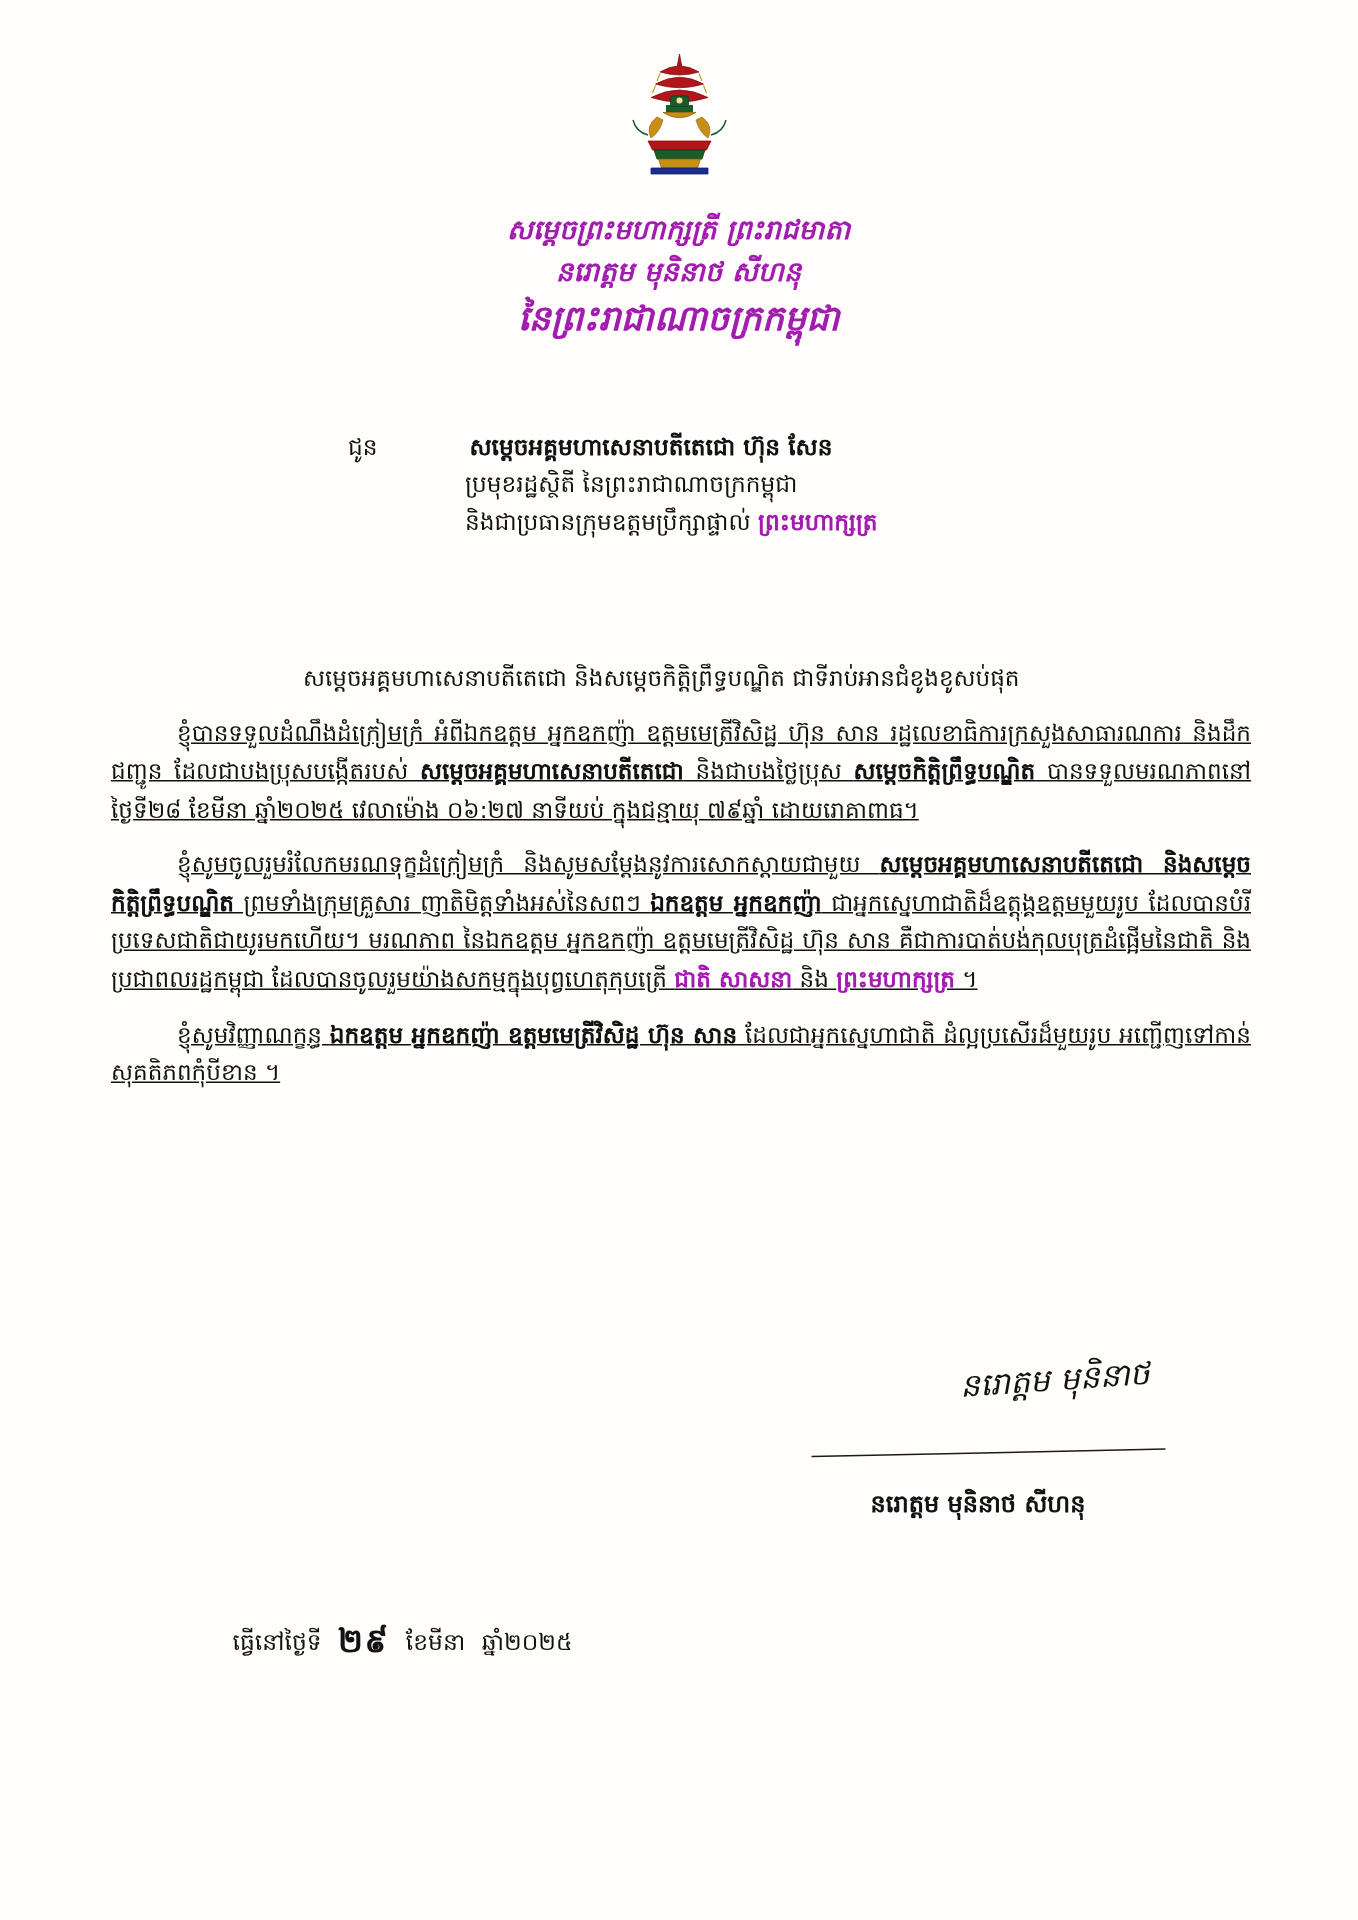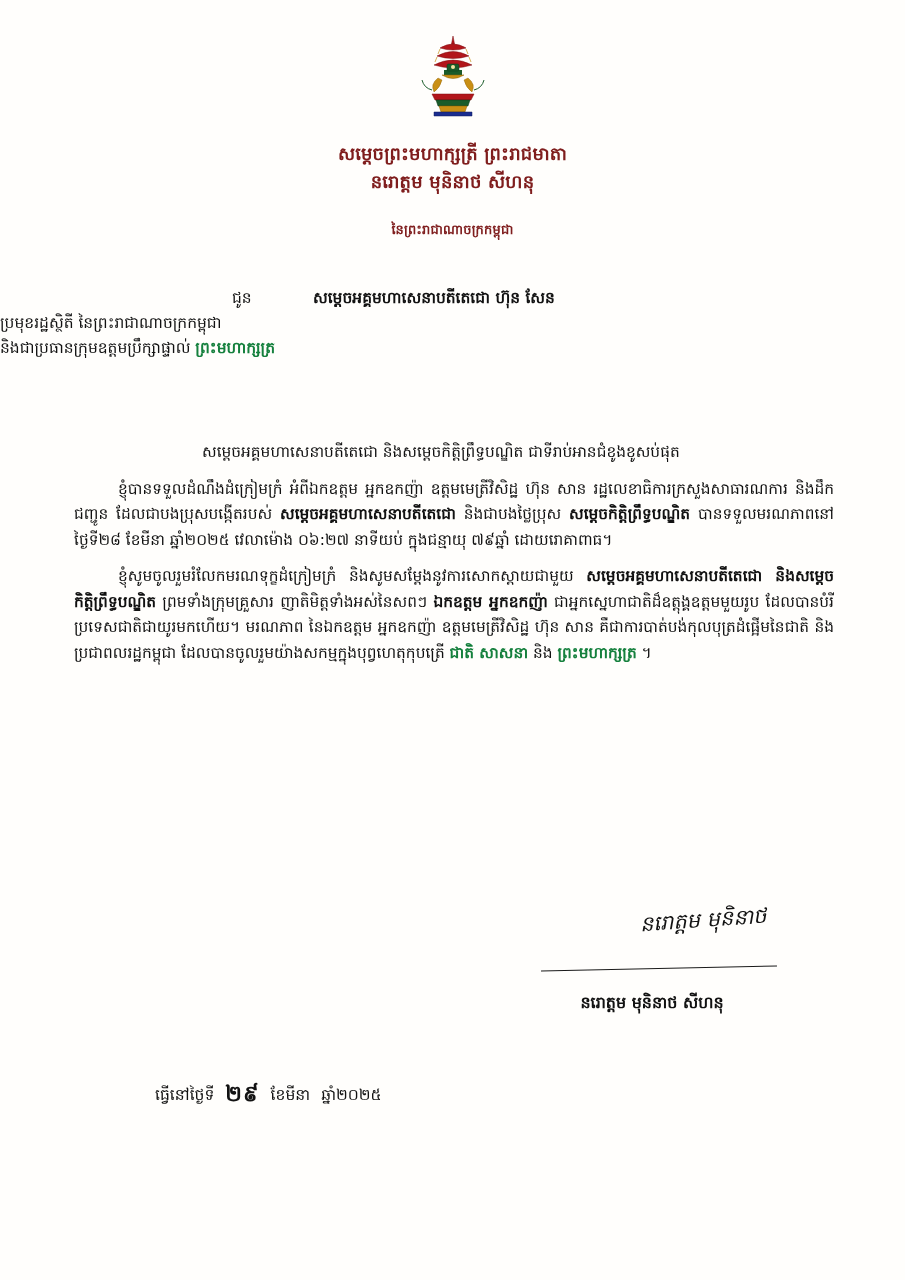--- a/index.html
+++ b/index.html
@@ -39,72 +39,75 @@
   }
   .emblem svg { display: block; }
 
   
   .heading {
     position: absolute;
     top: 140px;
     left: 0;
     width: 100%;
     text-align: center;
-    color: #7f1d1d;
+    color: #a21caf;
     font-weight: bold;
     line-height: 1.55;
     font-size: 17.5px;
     letter-spacing: .2px;
+    font-style: italic;
   }
   .heading .l1 { font-size: 18px; }
   .heading .l2 { font-size: 18px; }
-  .heading .l3 { font-size: 13px; margin-top: 24px; }
+  .heading .l3 { font-size: 23px; }
 
   
   .addressee {
     position: absolute;
     top: 286px;
     left: 0;
     width: 100%;
   }
   .addressee .row {
     display: block;
     font-size: 15.5px;
     line-height: 1.62;
     color: #121212;
+    padding-left: 310px;
     text-indent: 0;
   }
   .addressee .row.first {
     padding-left: 232px;
   }
   .addressee .label-jun {
     display: inline-block;
     width: 76px;
     color: #121212;
     font-weight: normal;
   }
   .bold { font-weight: bold; }
-  .redbold { color: #15803d; font-weight: bold; }
+  .redbold { color: #a21caf; font-weight: bold; }
 
   
   .body {
     position: absolute;
     top: 440px;
     left: 74px;
     width: 760px;
   }
   .body p {
     margin: 0 0 11px 0;
     font-size: 15.4px;
     line-height: 1.66;
     text-align: justify;
     text-justify: inter-word;
   }
   .body p.indent {
     text-indent: 44px;
+    text-decoration: underline;
   }
   .body p.center-ish {
     text-indent: 128px;
   }
 
   
   .sig-area {
     position: absolute;
     top: 906px;
     left: 0;
@@ -225,20 +228,21 @@
     </div>
     <div class="row">
       <span>និងជាប្រធានក្រុមឧត្តមប្រឹក្សាផ្ទាល់ </span><span class="redbold">ព្រះមហាក្សត្រ</span>
     </div>
   </div>
 
   <div class="body" id="body-host">
       <p class="center-ish"><span>សម្តេចអគ្គមហាសេនាបតីតេជោ និងសម្តេចកិត្តិព្រឹទ្ធបណ្ឌិត ជាទីរាប់អានជំខូងខូសប់ផុត</span></p>
       <p class="indent"><span>ខ្ញុំបានទទួលដំណឹងដំក្រៀមក្រំ អំពីឯកឧត្តម អ្នកឧកញ៉ា ឧត្តមមេត្រីវិសិដ្ឋ ហ៊ុន សាន រដ្ឋលេខាធិការក្រសួងសាធារណការ និងដឹកជញ្ជូន ដែលជាបងប្រុសបង្កើតរបស់ </span><span class="bold">សម្តេចអគ្គមហាសេនាបតីតេជោ</span><span> និងជាបងថ្លៃប្រុស </span><span class="bold">សម្តេចកិត្តិព្រឹទ្ធបណ្ឌិត</span><span> បានទទួលមរណភាពនៅថ្ងៃទី២៨ ខែមីនា ឆ្នាំ២០២៥ វេលាម៉ោង ០៦:២៧ នាទីយប់ ក្នុងជន្មាយុ ៧៩ឆ្នាំ ដោយរោគាពាធ។</span></p>
       <p class="indent"><span>ខ្ញុំសូមចូលរួមរំលែកមរណទុក្ខដំក្រៀមក្រំ និងសូមសម្តែងនូវការសោកស្តាយជាមួយ </span><span class="bold">សម្តេចអគ្គមហាសេនាបតីតេជោ និងសម្តេចកិត្តិព្រឹទ្ធបណ្ឌិត</span><span> ព្រមទាំងក្រុមគ្រួសារ ញាតិមិត្តទាំងអស់នៃសពៗ </span><span class="bold">ឯកឧត្តម អ្នកឧកញ៉ា</span><span> ជាអ្នកស្នេហាជាតិដ៏ឧត្តុង្គឧត្តមមួយរូប ដែលបានបំរីប្រទេសជាតិជាយូរមកហើយ។ មរណភាព នៃឯកឧត្តម អ្នកឧកញ៉ា ឧត្តមមេត្រីវិសិដ្ឋ ហ៊ុន សាន គឺជាការបាត់បង់កុលបុត្រដំផ្អើមនៃជាតិ និងប្រជាពលរដ្ឋកម្ពុជា ដែលបានចូលរួមយ៉ាងសកម្មក្នុងបុព្វហេតុកុបត្រើ </span><span class="redbold">ជាតិ សាសនា</span><span> និង </span><span class="redbold">ព្រះមហាក្សត្រ</span><span> ។</span></p>
+      <p class="indent"><span>ខ្ញុំសូមវិញ្ញាណក្ខន្ធ </span><span class="bold">ឯកឧត្តម អ្នកឧកញ៉ា ឧត្តមមេត្រីវិសិដ្ឋ ហ៊ុន សាន</span><span> ដែលជាអ្នកស្នេហាជាតិ ដំល្អប្រសើរដ៏មួយរូប អញ្ជើញទៅកាន់សុគតិភពកុំបីខាន ។</span></p>
     </div>
 
   <div class="sig-area">
     <div class="sig-script">នរោត្តម មុនិនាថ</div>
     <div class="sig-line"></div>
     <div class="sig-name">នរោត្តម មុនិនាថ សីហនុ</div>
   </div>
 
   <div class="footer-date">
     <span class="seg">ធ្វើនៅថ្ងៃទី</span>

